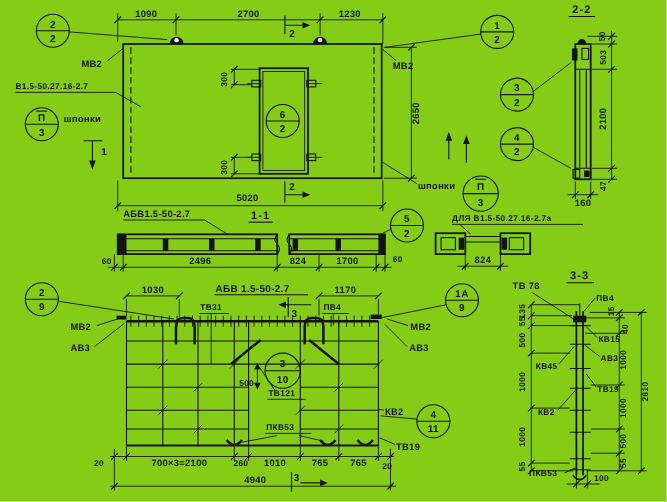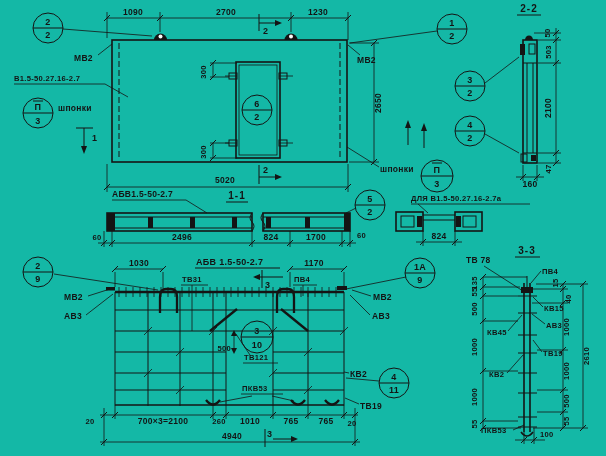--- a/index.html
+++ b/index.html
@@ -1,16 +1,16 @@
 <!DOCTYPE html>
 <html><head>
 <meta charset="utf-8">
 <style>
   html,body{margin:0;padding:0;background:#e8e8e4;}
-  .sheet{position:relative;width:606px;height:456px;background:#14b8a6;overflow:hidden;
+  .sheet{position:relative;width:606px;height:456px;background:#84cc16;overflow:hidden;
          font-family:"Liberation Sans",sans-serif;}
   svg{position:absolute;left:0;top:0;}
   svg text{fill:#141414;font-family:"Liberation Sans","DejaVu Sans",sans-serif;
            font-weight:bold;letter-spacing:0.3px;}
   .t{font-size:8.5px;}
   .t8{font-size:7.6px;}
   .tt{font-size:10px;letter-spacing:1px;}
   .tc{font-size:9px;}
   .ln{stroke:#141414;stroke-width:1;fill:none;}
   .ln2{stroke:#141414;stroke-width:1.6;fill:none;}

